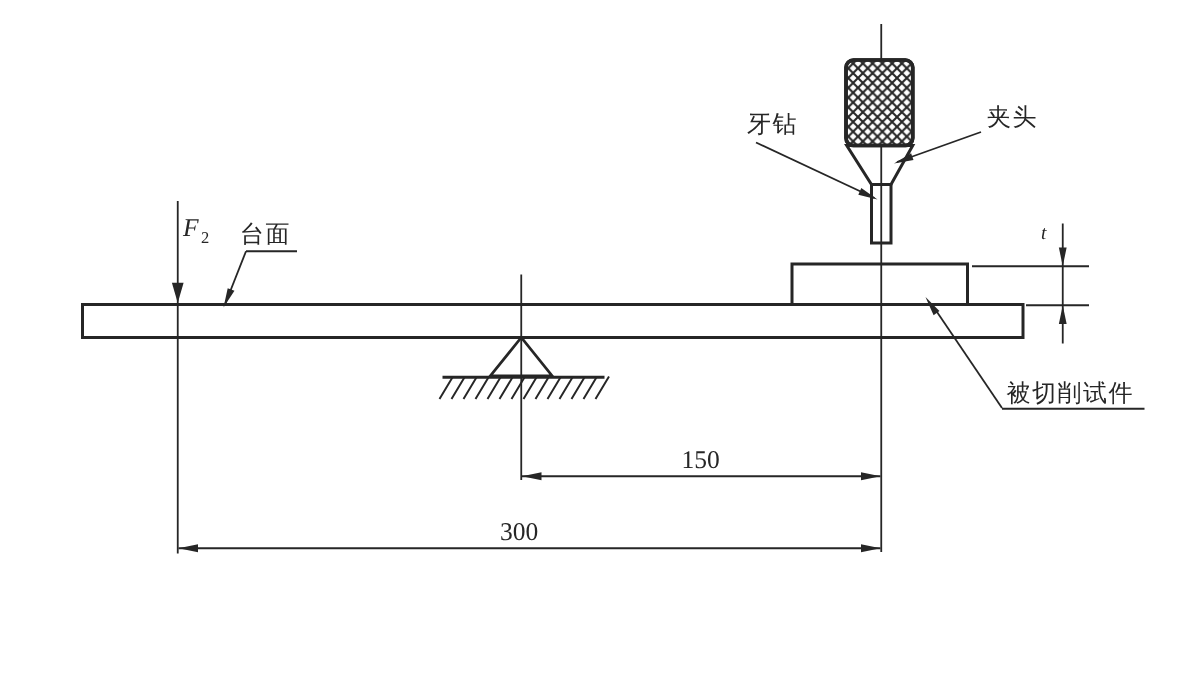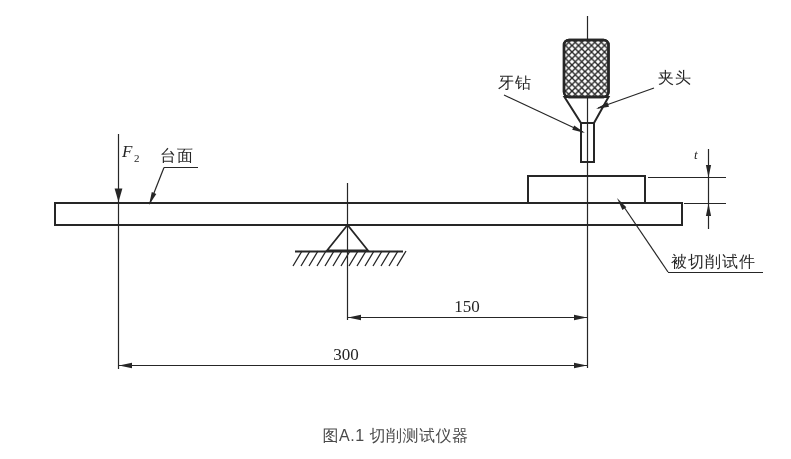--- a/index.html
+++ b/index.html
@@ -143,14 +143,13 @@
 
     <text x="671" y="267" class="cjk-label">被切削试件</text>
 
     <text x="467" y="312" class="dim-text" text-anchor="middle">150</text>
 
     <text x="346" y="360" class="dim-text" text-anchor="middle">300</text>
 
     <text x="694" y="159" class="depth-text">t</text>
   </svg>
 
-  <div class="caption">图A.1  切削测试仪器</div>
 </div>
 
 </body></html>

